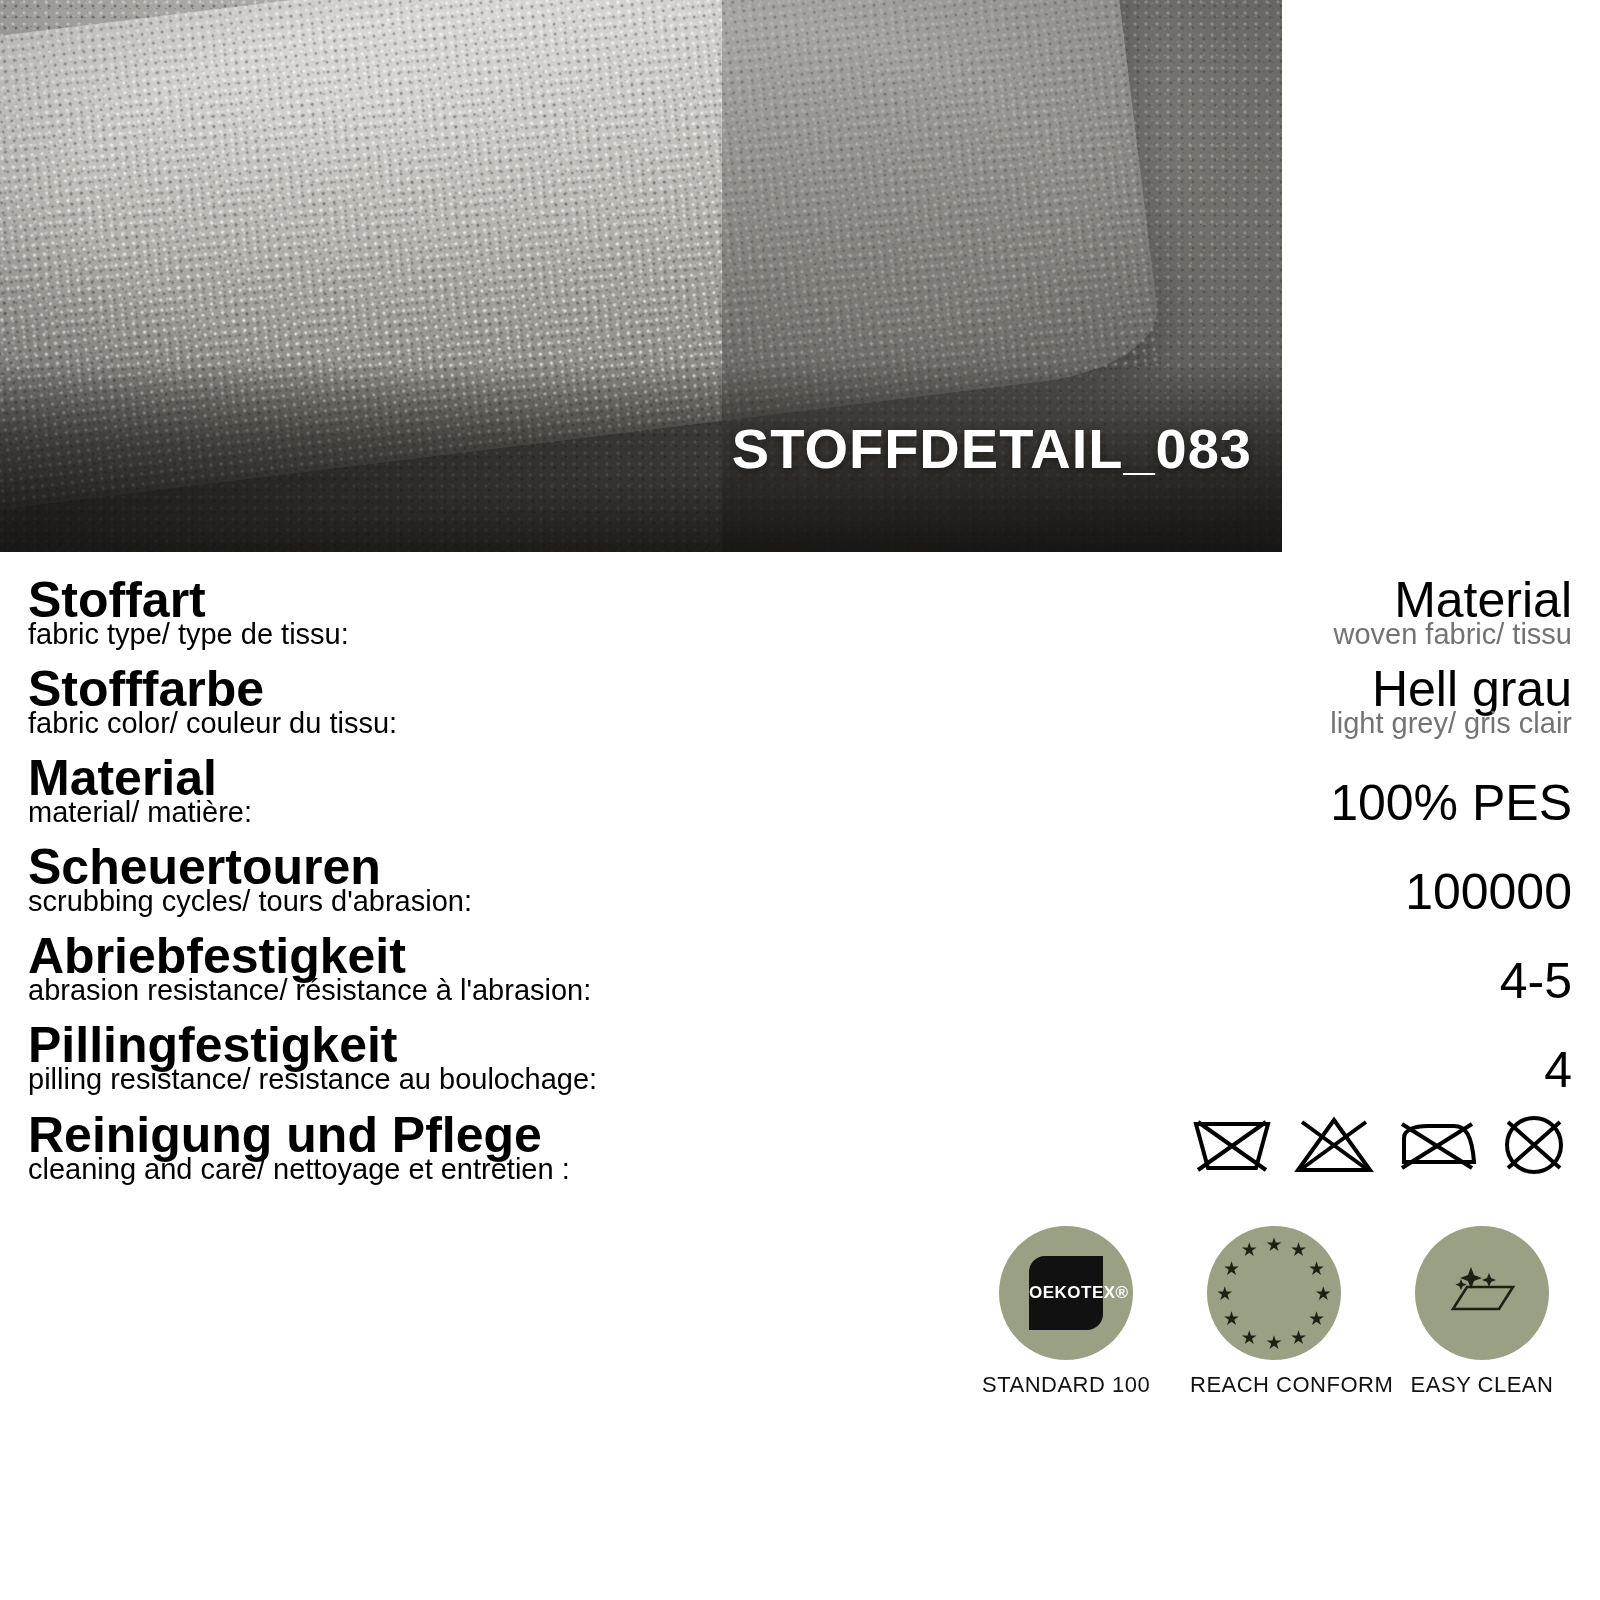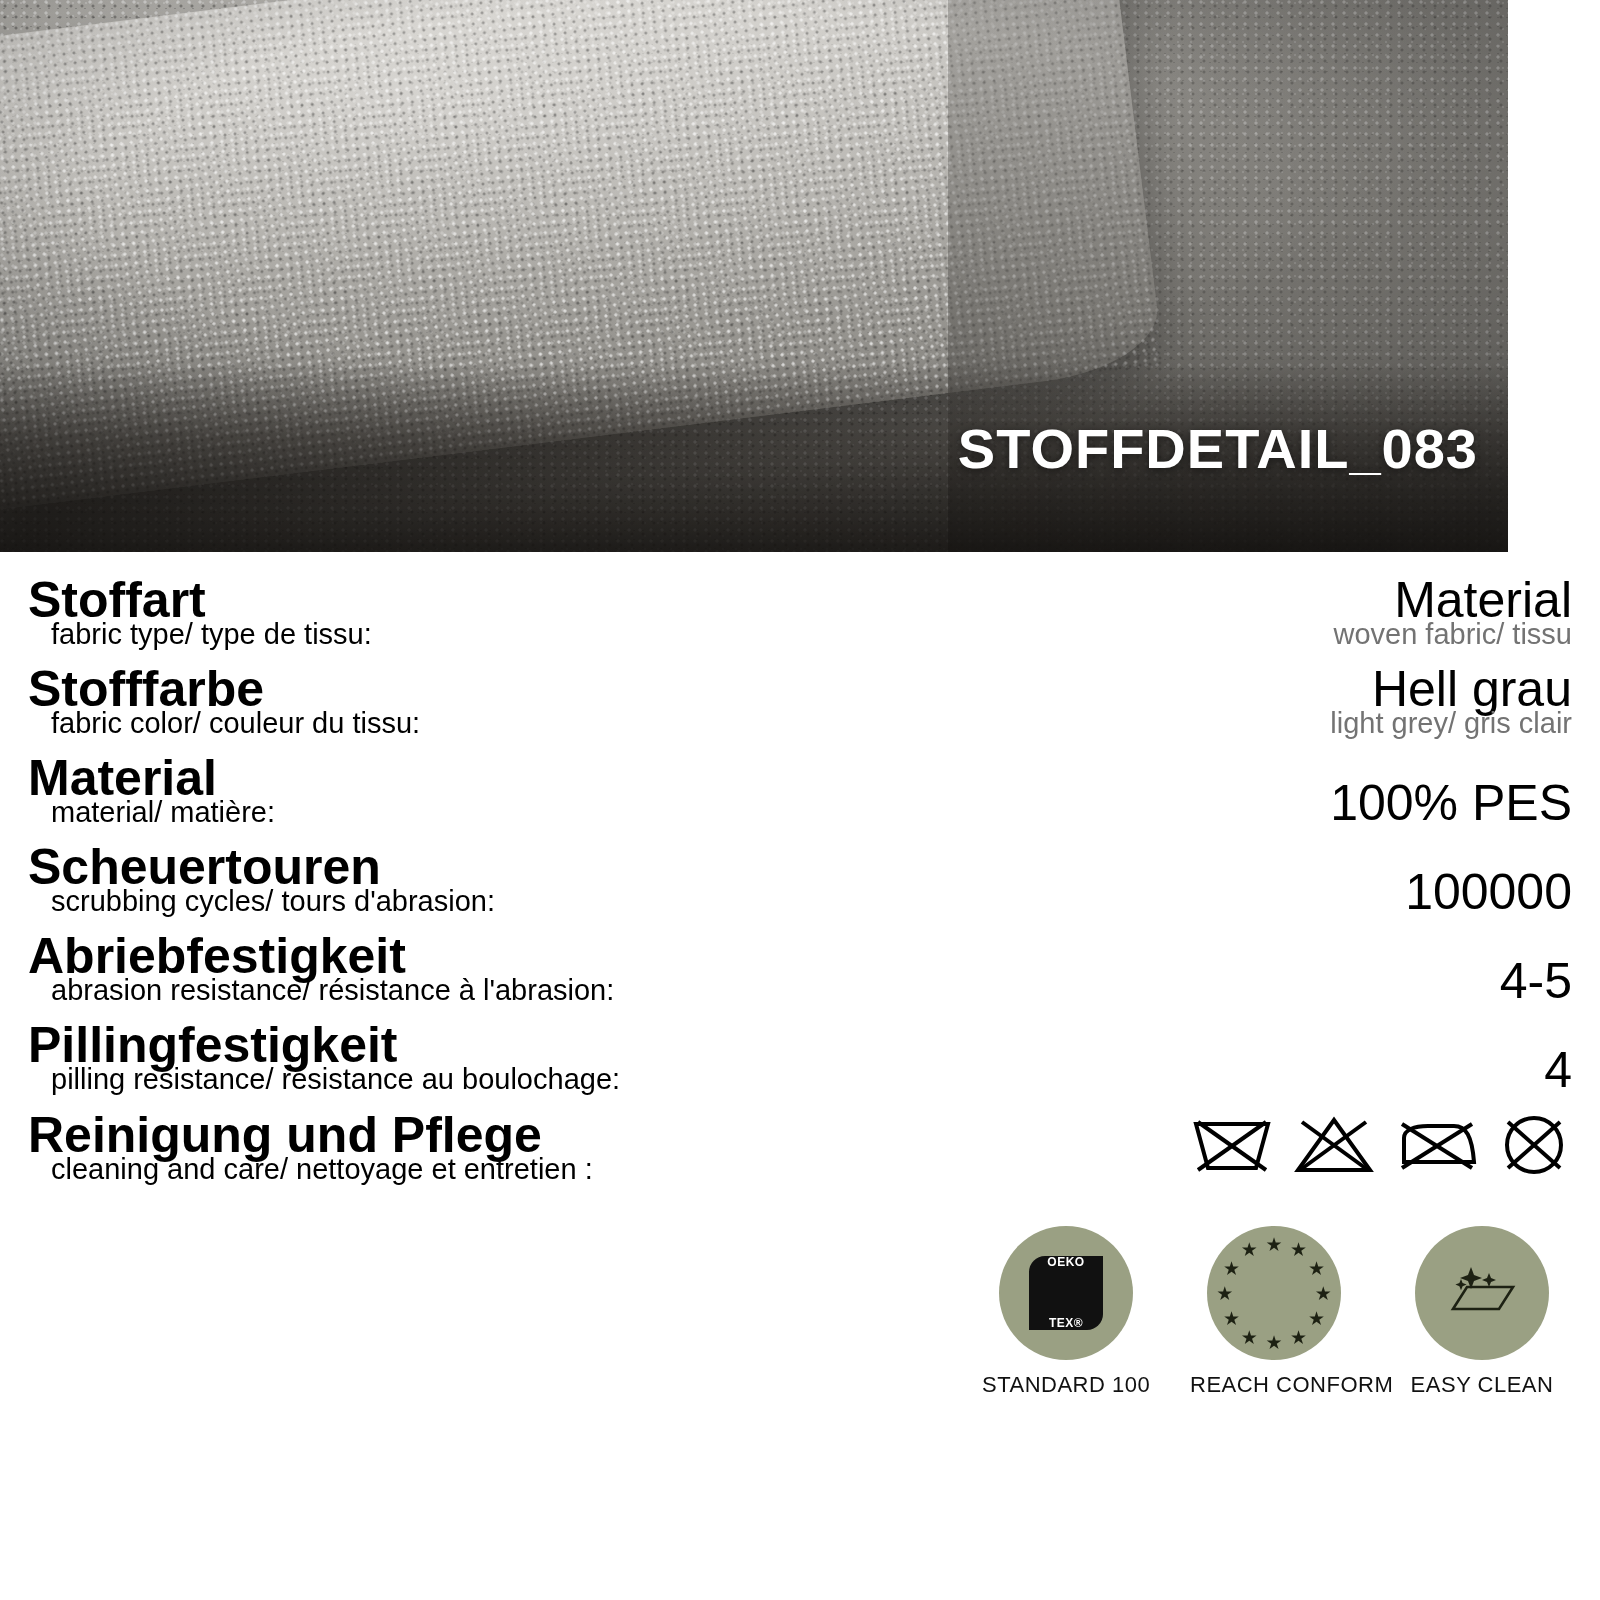--- a/index.html
+++ b/index.html
@@ -10,21 +10,21 @@
   body {
     width: 1600px;
     height: 1600px;
     font-family: "Liberation Sans", sans-serif;
     overflow: hidden;
   }
 
   
   .photo {
     position: relative;
-    width: 1508px;
+    width: 1282px;
     height: 552px;
     overflow: hidden;
     background: #0369a1;
   }
   .photo .base {
     position: absolute;
     inset: 0;
     background:
       radial-gradient(ellipse 70% 55% at 28% 18%, #d8d6d2 0%, #b9b7b2 45%, #9b9994 75%, #8b8984 100%),
       linear-gradient(160deg, #c9c7c3 0%, #a9a7a2 40%, #8d8b86 70%, #6d6b67 100%);
@@ -110,21 +110,20 @@
     color: #000;
     line-height: 0.96;
     white-space: nowrap;
   }
   .sub {
     font-size: 29px;
     color: #000;
     line-height: 1.0;
     margin-top: -4px;
     white-space: nowrap;
-    margin-left: 23px;
   }
   .right-col {
     text-align: right;
   }
   .val-main {
     font-size: 50px;
     font-weight: 400;
     color: #000;
     line-height: 0.96;
     white-space: nowrap;
@@ -174,25 +173,25 @@
     letter-spacing: 0.5px;
     color: #111;
     white-space: nowrap;
   }
   .oeko-box {
     width: 74px;
     height: 74px;
     background: #111;
     border-radius: 16px 0 16px 0;
     color: #fff;
-    font-size: 12px;
+    font-size: 17px;
     font-weight: bold;
     line-height: 1.05;
     display: flex;
-    flex-direction: column;
+    flex-direction: row;
     align-items: center;
     justify-content: space-between;
     letter-spacing: 0.5px;
   }
   .stars-ring { position: relative; width: 112px; height: 112px; }
   .stars-ring span {
     position: absolute;
     color: #1d2113;
     font-size: 19px;
     line-height: 1;

